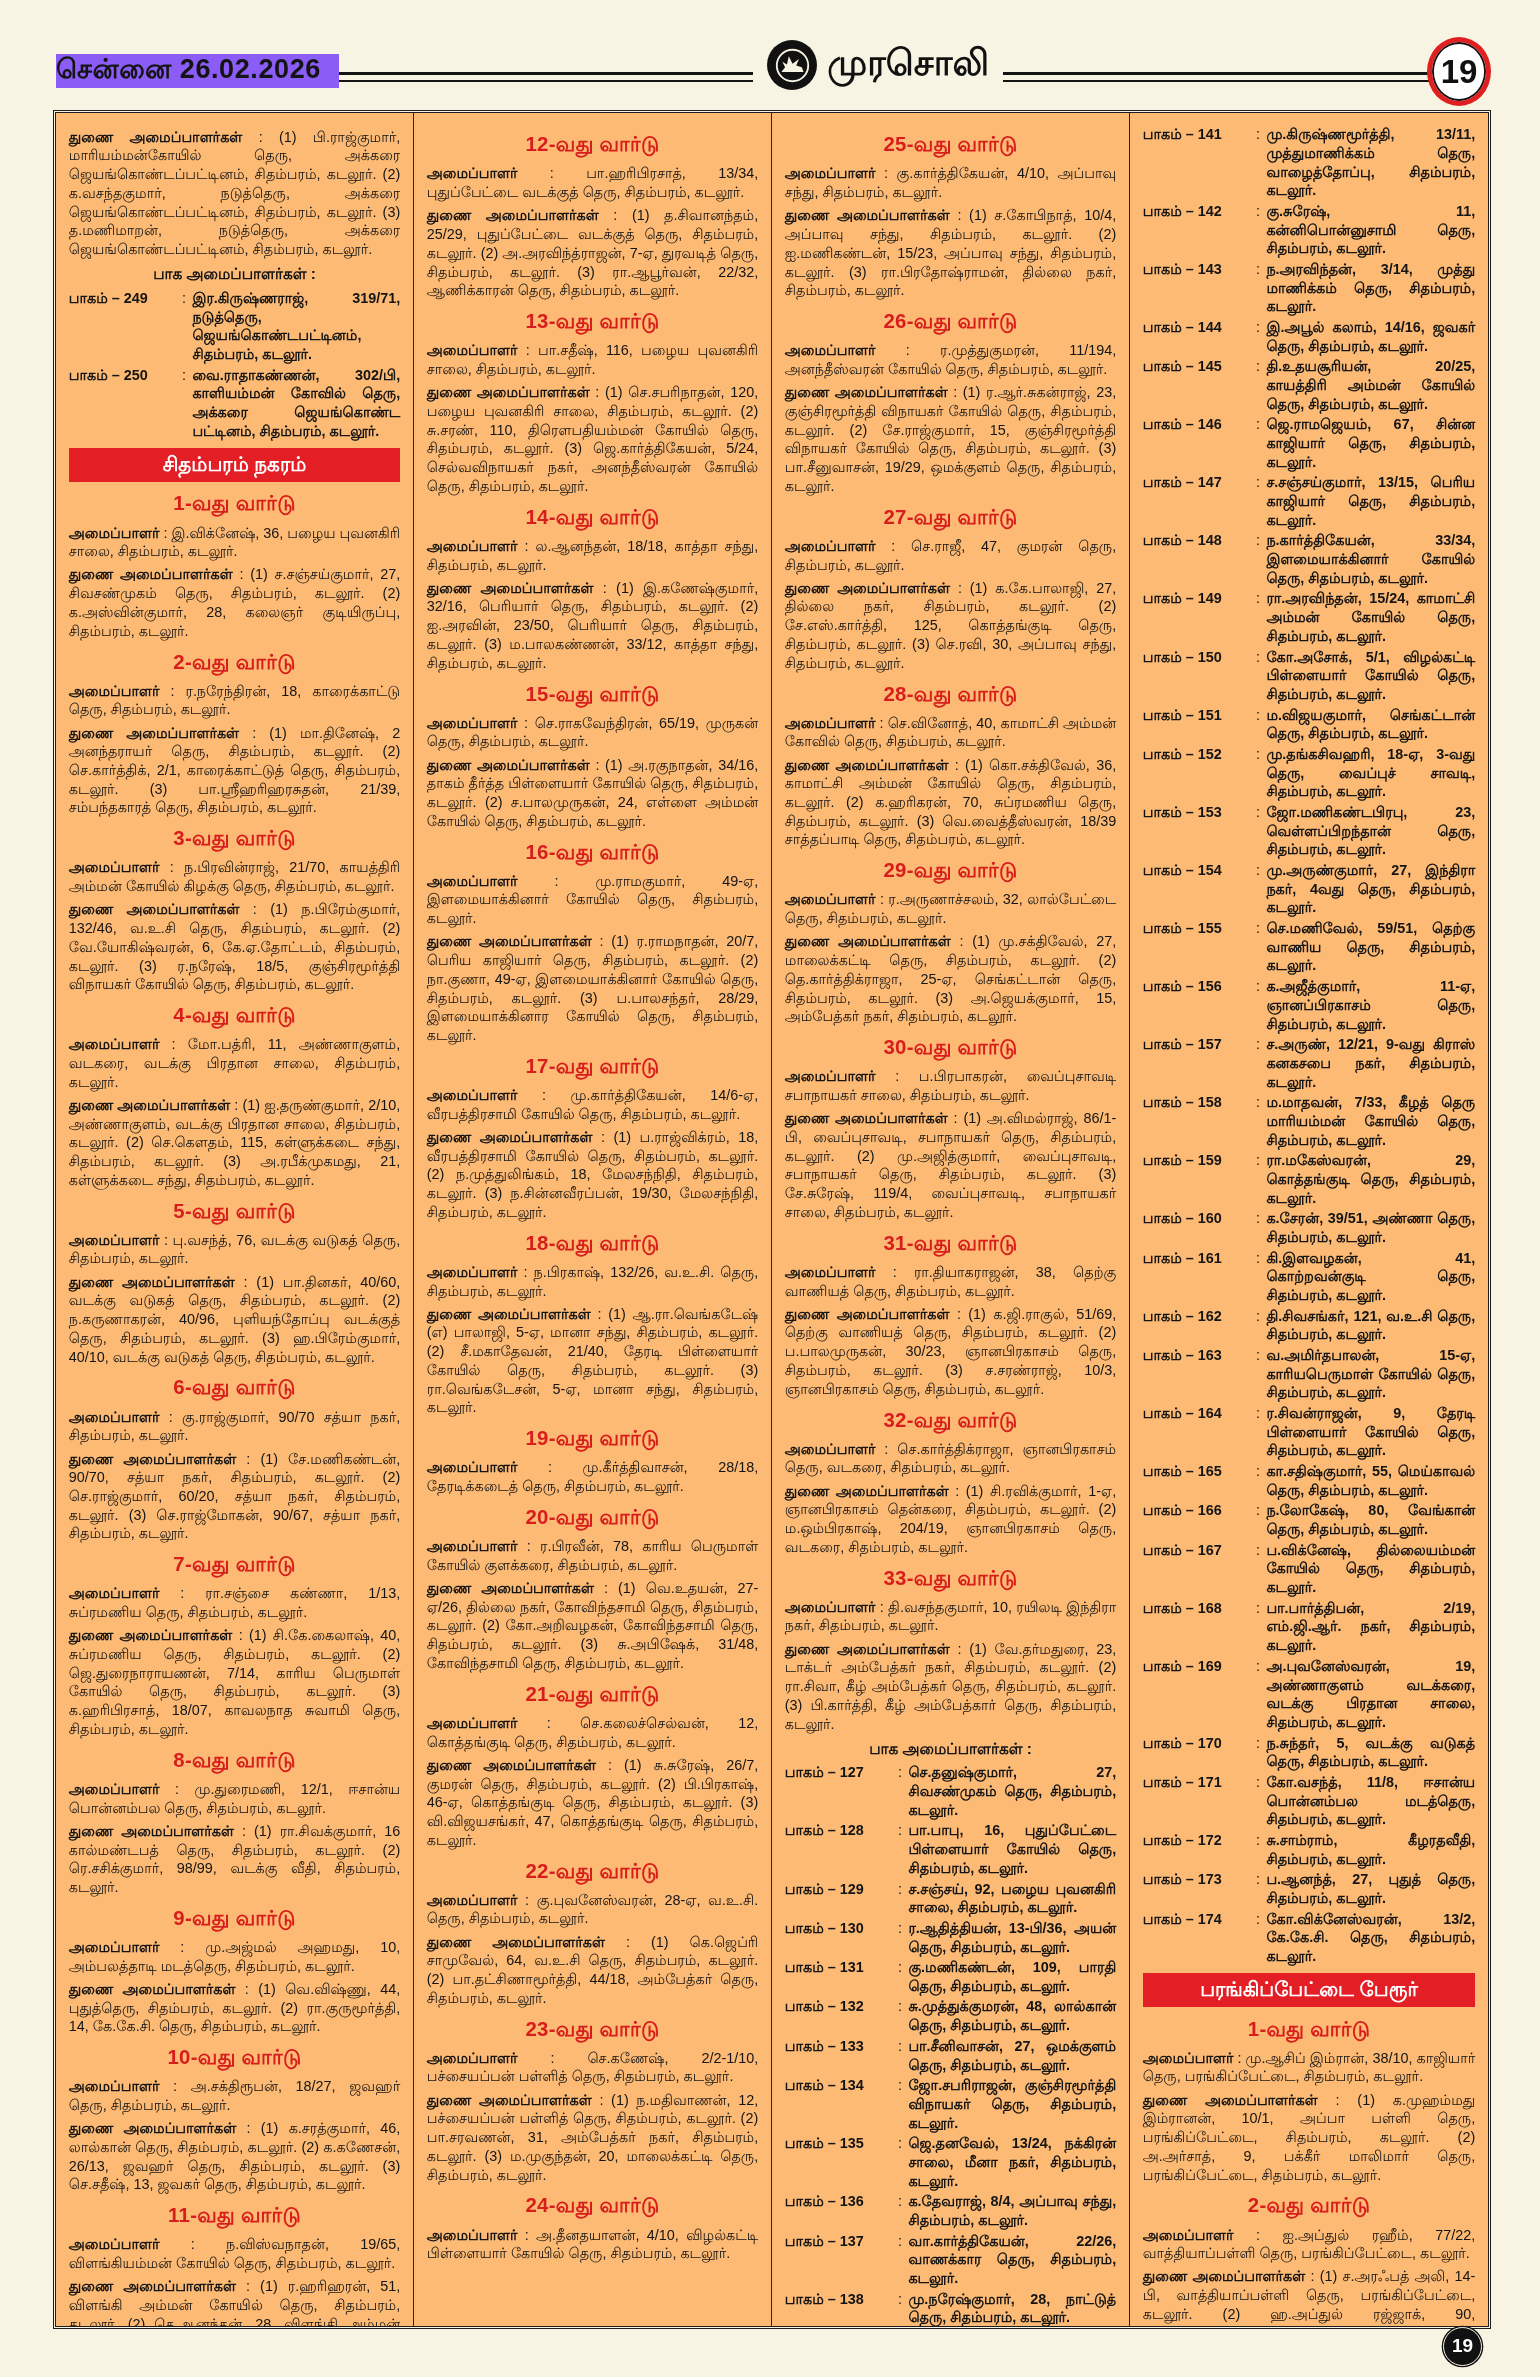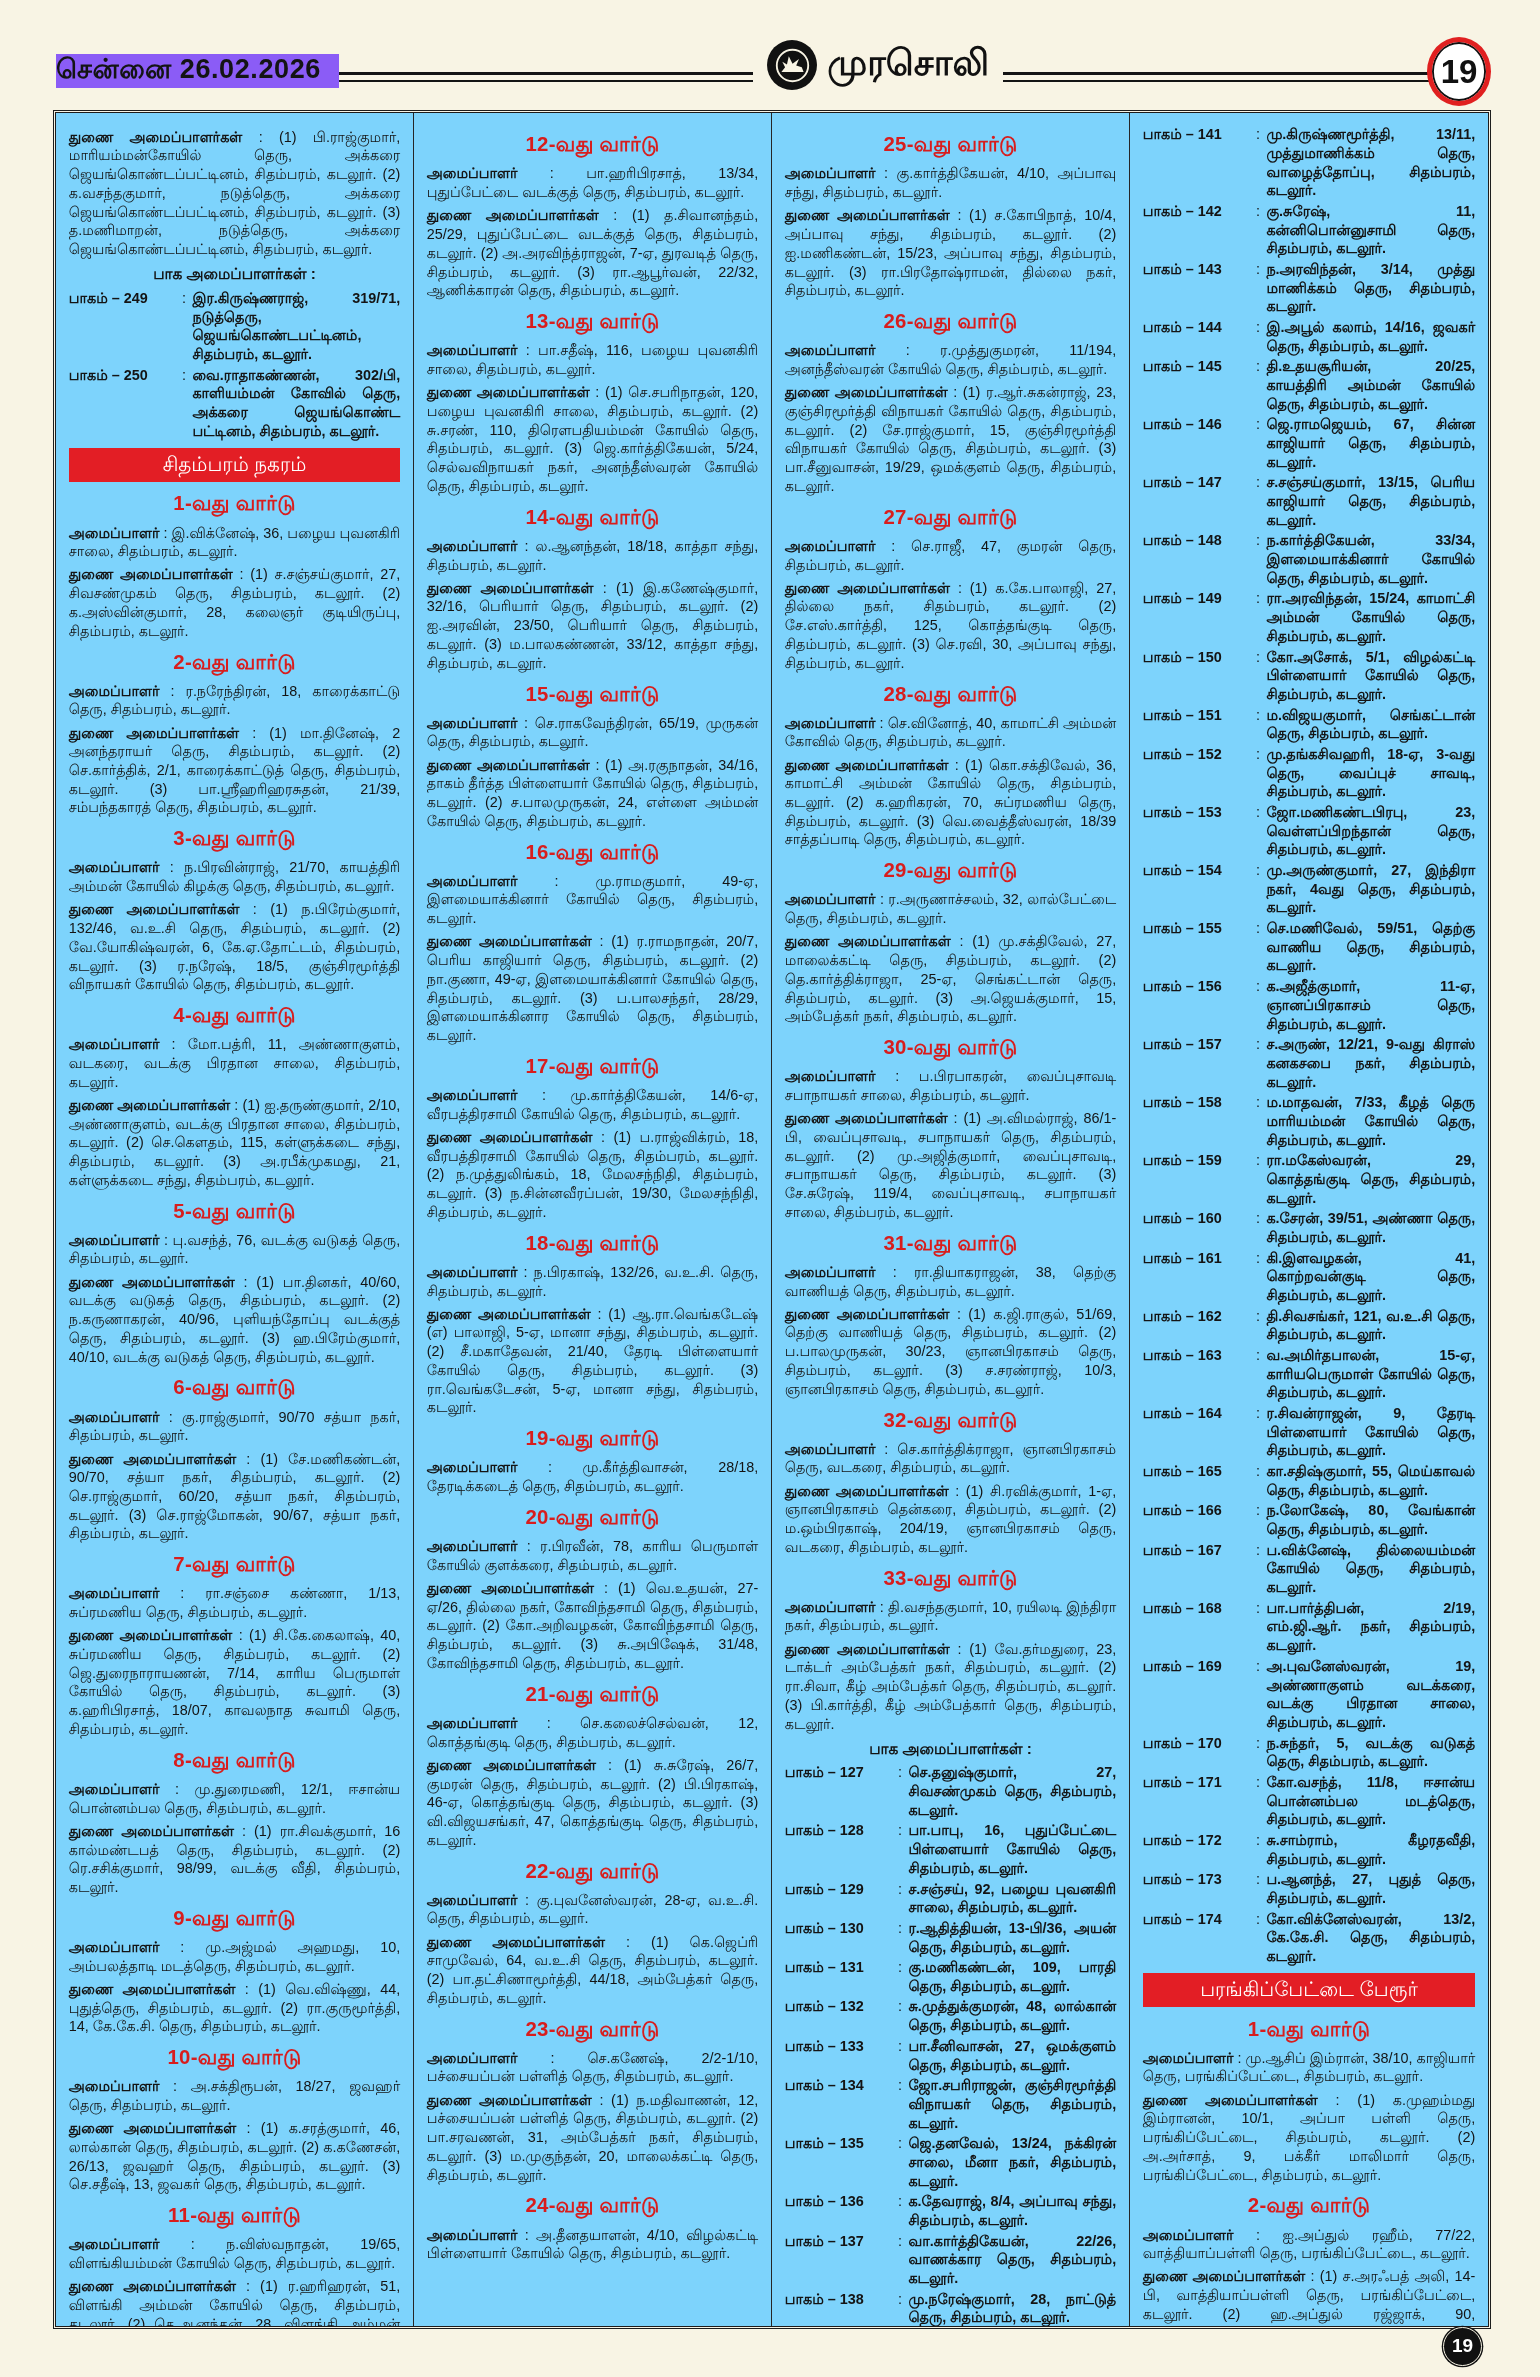--- a/index.html
+++ b/index.html
@@ -20,25 +20,25 @@
     display:flex;align-items:center;justify-content:center;}
   .logo-circle svg{width:37px;height:37px;}
   .masthead-title{font-size:36px;font-weight:bold;color:#111;}
   .pageno-circle{position:absolute;right:50px;top:37px;z-index:2;width:54px;height:59px;
     border-radius:50%;background:#fff;border:5.7px solid #e02020;box-shadow:0 0 0 1.9px #111 inset;
     display:flex;align-items:center;justify-content:center;
     font-size:33px;font-weight:bold;color:#111;}
   
   .content-box{position:absolute;left:55px;top:112px;width:1432px;height:2213px;
     border:1.9px solid #1d1d1d;outline:1.3px solid #1d1d1d;outline-offset:1.9px;
-    display:grid;grid-template-columns:1fr 1fr 1fr 1fr;background:#7dd3fc;}
+    display:grid;grid-template-columns:1fr 1fr 1fr 1fr;background:#fdba74;}
   .col{padding:10.2px 12.8px 6.4px 12.8px;border-right:1.3px solid #262626;overflow:hidden;}
   .col:last-child{border-right:none;}
   
-  .banner{background:#e31e25;color:#ffffff;font-weight:normal;text-align:center;
+  .banner{background:#e31e25;color:#ffffff;font-weight:bold;text-align:center;
     font-size:20px;padding:4.5px 2.6px;margin:7.7px 0 5.1px 0;}
   .ward{color:#d81d1d;font-weight:bold;text-align:center;font-size:20.4px;
     margin:10.2px 0 5.1px 0;letter-spacing:0.3px;}
   .centerbold{font-weight:bold;text-align:center;font-size:15.3px;margin:6.4px 0 3.8px 0;}
   .para{font-size:14.4px;line-height:1.3;text-align:justify;margin:4.5px 0;}
   .para .lbl{font-weight:bold;}
   .part{display:flex;font-size:14.4px;line-height:1.3;margin:1.9px 0;text-align:justify;}
   .part .no{flex:0 0 107px;font-weight:bold;white-space:nowrap;}
   .part .colon{flex:0 0 16.6px;text-align:center;}
   .part .txt{flex:1;font-weight:bold;}

